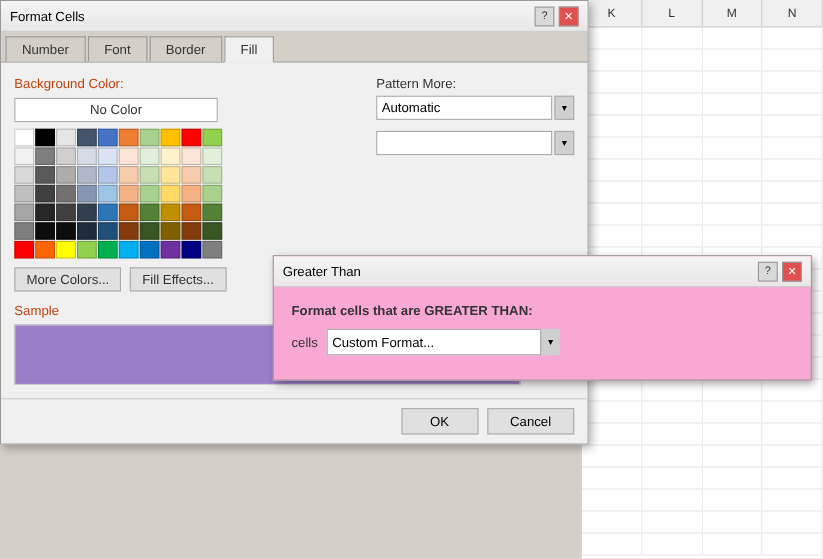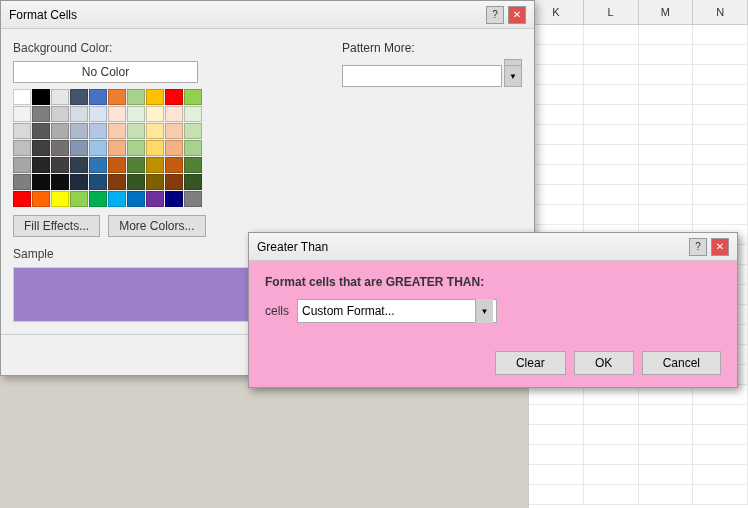--- a/index.html
+++ b/index.html
@@ -126,21 +126,21 @@
     .fill-section {
       display: flex;
       gap: 20px;
     }
 
     .bg-color-section {
       flex: 1;
     }
     .section-label {
       font-size: 12px;
-      color: #404040;
+      color: #c2410c;
       margin-bottom: 6px;
     }
     .no-color-btn {
       width: 185px;
       height: 22px;
       background: white;
       border: 1px solid #aaa;
       text-align: center;
       line-height: 20px;
       font-size: 12px;
@@ -299,21 +299,21 @@
       justify-content: center;
       cursor: pointer;
     }
     .gt-with {
       font-size: 12px;
       color: #333;
       white-space: nowrap;
     }
     .gt-format-wrap {
       position: relative;
-      width: 196px;
+      width: 212px;
     }
     .gt-format-select {
       width: 200px;
       height: 24px;
       border: 1px solid #aaa;
       background: white;
       padding: 0 4px;
       font-size: 12px;
       appearance: none;
     }
@@ -510,20 +510,26 @@
   </div>
 </div>
 
 <div class="dialog-format-cells">
   <div class="dialog-titlebar">
     <span>Format Cells</span>
     <div class="title-controls">
       <div class="title-btn">?</div>
       <div class="title-btn title-btn-close">✕</div>
     </div>
+  </div>
+  <div class="dialog-tabs">
+    <div class="tab">Number</div>
+    <div class="tab">Font</div>
+    <div class="tab">Border</div>
+    <div class="tab active">Fill</div>
   </div>
   <div class="dialog-content">
     <div class="fill-section">
 
       <div class="bg-color-section">
         <div class="section-label">Background Color:</div>
         <div class="no-color-btn">No Color</div>
 
         <div class="color-grid colors-row1" id="theme-row1">
             <div class="color-cell" style="background-color: rgb(255, 255, 255);"></div>
@@ -607,28 +613,29 @@
             <div class="color-cell" style="background-color: rgb(255, 255, 0);"></div>
             <div class="color-cell" style="background-color: rgb(146, 208, 80);"></div>
             <div class="color-cell" style="background-color: rgb(0, 176, 80);"></div>
             <div class="color-cell" style="background-color: rgb(0, 176, 240);"></div>
             <div class="color-cell" style="background-color: rgb(0, 112, 192);"></div>
             <div class="color-cell" style="background-color: rgb(112, 48, 160);"></div>
             <div class="color-cell" style="background-color: rgb(0, 0, 128);"></div>
             <div class="color-cell" style="background-color: rgb(127, 127, 127);"></div>
           </div>
         <div class="fill-buttons">
+          <button class="fill-btn">More Colors...</button>
           <button class="fill-btn">Fill Effects...</button>
-          <button class="fill-btn">More Colors...</button>
         </div>
       </div>
 
       <div class="pattern-section">
         <div class="pattern-label">Pattern More:</div>
         <div class="pattern-select-wrap">
+          <input class="pattern-select" type="text" value="Automatic" readonly="" style="">
           <div class="select-arrow">▼</div>
         </div>
         <div class="pattern-style-wrap">
           <div class="pattern-style-box"></div>
           <div class="select-arrow" style="top:0;right:0;position:absolute;">▼</div>
         </div>
       </div>
     </div>
 
     <div style="margin-top:10px;">
@@ -653,18 +660,13 @@
   <div class="gt-content">
     <div class="gt-instruction">Format cells that are GREATER THAN:</div>
     <div class="gt-input-row">
       <span class="gt-with">cells</span>
       <div class="gt-format-wrap">
         <input class="gt-format-select" type="text" value="Custom Format..." readonly="" style="">
         <div class="gt-format-arrow">▼</div>
       </div>
     </div>
   </div>
-  <div class="gt-footer">
-    <button class="gt-btn">Clear</button>
-    <button class="gt-btn">OK</button>
-    <button class="gt-btn">Cancel</button>
-  </div>
 </div>
 
 </body></html>

